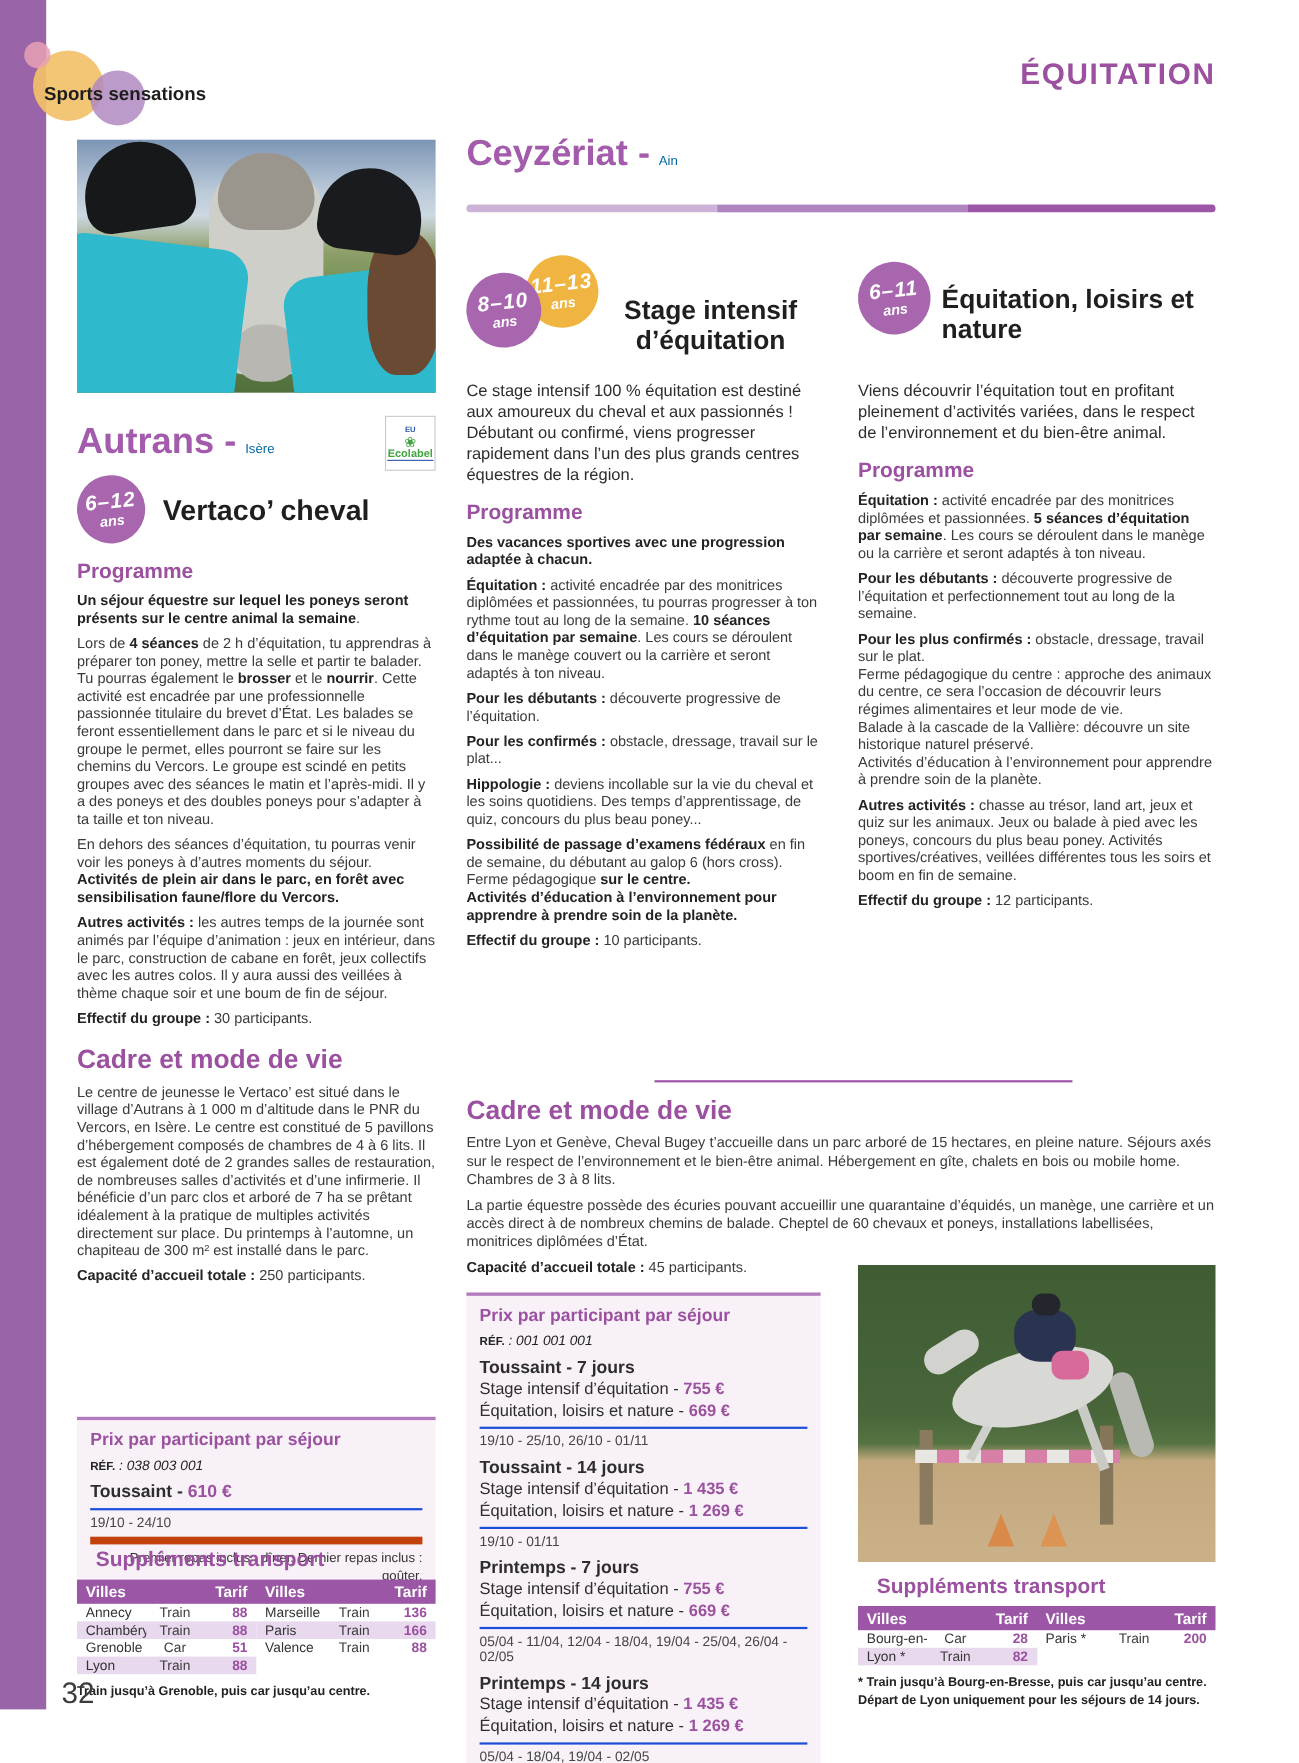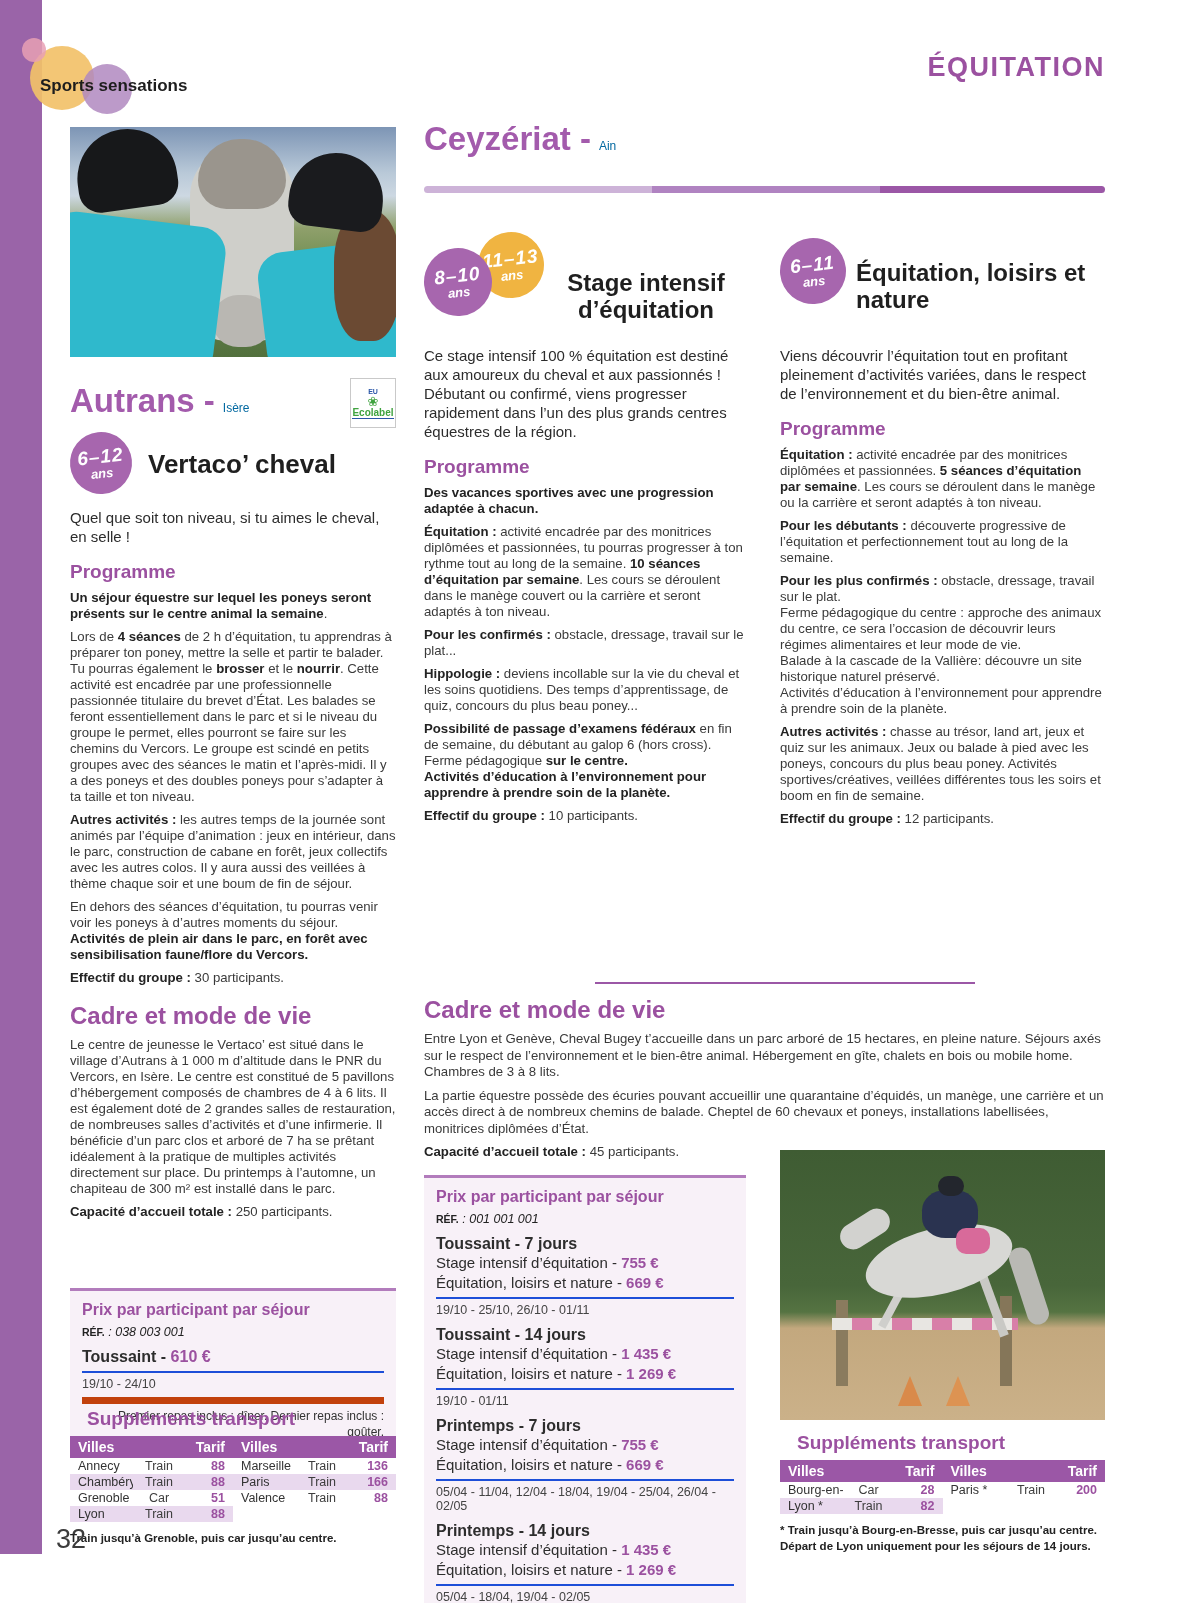--- a/index.html
+++ b/index.html
@@ -165,26 +165,25 @@
         <span class="eco-label">Ecolabel</span>
       </div>
     </div>
     <div class="title-row">
       <div class="badge b62">
         <span class="r">6–12</span>
         <span class="u">ans</span>
       </div>
       <div class="prog-title">Vertaco’ cheval</div>
     </div>
-    <div class="intro">Quel que soit ton niveau, si tu aimes le cheval, en selle !</div>
     <div class="prog-h">Programme</div>
     <div class="body-p"><b>Un séjour équestre sur lequel les poneys seront présents sur le centre animal la semaine</b>.</div>
     <div class="body-p">Lors de <b>4 séances</b> de 2 h d’équitation, tu apprendras à préparer ton poney, mettre la selle et partir te balader. Tu pourras également le <b>brosser</b> et le <b>nourrir</b>. Cette activité est encadrée par une professionnelle passionnée titulaire du brevet d’État. Les balades se feront essentiellement dans le parc et si le niveau du groupe le permet, elles pourront se faire sur les chemins du Vercors. Le groupe est scindé en petits groupes avec des séances le matin et l’après-midi. Il y a des poneys et des doubles poneys pour s’adapter à ta taille et ton niveau.</div>
+    <div class="body-p">En dehors des séances d’équitation, tu pourras venir voir les poneys à d’autres moments du séjour. <b>Activités de plein air dans le parc, en forêt avec sensibilisation faune/flore du Vercors.</b></div>
     <div class="body-p"><b>Autres activités :</b> les autres temps de la journée sont animés par l’équipe d’animation : jeux en intérieur, dans le parc, construction de cabane en forêt, jeux collectifs avec les autres colos. Il y aura aussi des veillées à thème chaque soir et une boum de fin de séjour.</div>
-    <div class="body-p">En dehors des séances d’équitation, tu pourras venir voir les poneys à d’autres moments du séjour. <b>Activités de plein air dans le parc, en forêt avec sensibilisation faune/flore du Vercors.</b></div>
     <div class="body-p"><b>Effectif du groupe :</b> 30 participants.</div>
     <div class="cadre-h">Cadre et mode de vie</div>
     <div class="body-p">Le centre de jeunesse le Vertaco’ est situé dans le village d’Autrans à 1 000 m d’altitude dans le PNR du Vercors, en Isère. Le centre est constitué de 5 pavillons d’hébergement composés de chambres de 4 à 6 lits. Il est également doté de 2 grandes salles de restauration, de nombreuses salles d’activités et d’une infirmerie. Il bénéficie d’un parc clos et arboré de 7 ha se prêtant idéalement à la pratique de multiples activités directement sur place. Du printemps à l’automne, un chapiteau de 300 m² est installé dans le parc.</div>
     <div class="body-p"><b>Capacité d’accueil totale :</b> 250 participants.</div>
   </div>
 
   <div class="pricebox pbox1">
     <div class="pb-title">Prix par participant par séjour</div>
     <div class="pb-ref">
       <span class="lbl">RÉF.</span>
@@ -278,20 +277,21 @@
       <div class="badge b-810">
         <span class="r">8–10</span>
         <span class="u">ans</span>
       </div>
       <div class="stage-title">Stage intensif d’équitation</div>
     </div>
     <div class="intro">Ce stage intensif 100 % équitation est destiné aux amoureux du cheval et aux passionnés ! Débutant ou confirmé, viens progresser rapidement dans l’un des plus grands centres équestres de la région.</div>
     <div class="prog-h">Programme</div>
     <div class="body-p"><b>Des vacances sportives avec une progression adaptée à chacun.</b></div>
     <div class="body-p"><b>Équitation :</b> activité encadrée par des monitrices diplômées et passionnées, tu pourras progresser à ton rythme tout au long de la semaine. <b>10 séances d’équitation par semaine</b>. Les cours se déroulent dans le manège couvert ou la carrière et seront adaptés à ton niveau.</div>
+    <div class="body-p"><b>Pour les débutants :</b> découverte progressive de l’équitation.</div>
     <div class="body-p"><b>Pour les confirmés :</b> obstacle, dressage, travail sur le plat...</div>
     <div class="body-p"><b>Hippologie :</b> deviens incollable sur la vie du cheval et les soins quotidiens. Des temps d’apprentissage, de quiz, concours du plus beau poney...</div>
     <div class="body-p"><b>Possibilité de passage d’examens fédéraux</b> en fin de semaine, du débutant au galop 6 (hors cross).<br>Ferme pédagogique <b>sur le centre.</b><br><b>Activités d’éducation à l’environnement pour apprendre à prendre soin de la planète.</b></div>
     <div class="body-p"><b>Effectif du groupe :</b> 10 participants.</div>
   </div>
 
   <div class="col col-nature">
     <div class="nature-badges">
       <div class="badge b-611">
         <span class="r">6–11</span>

